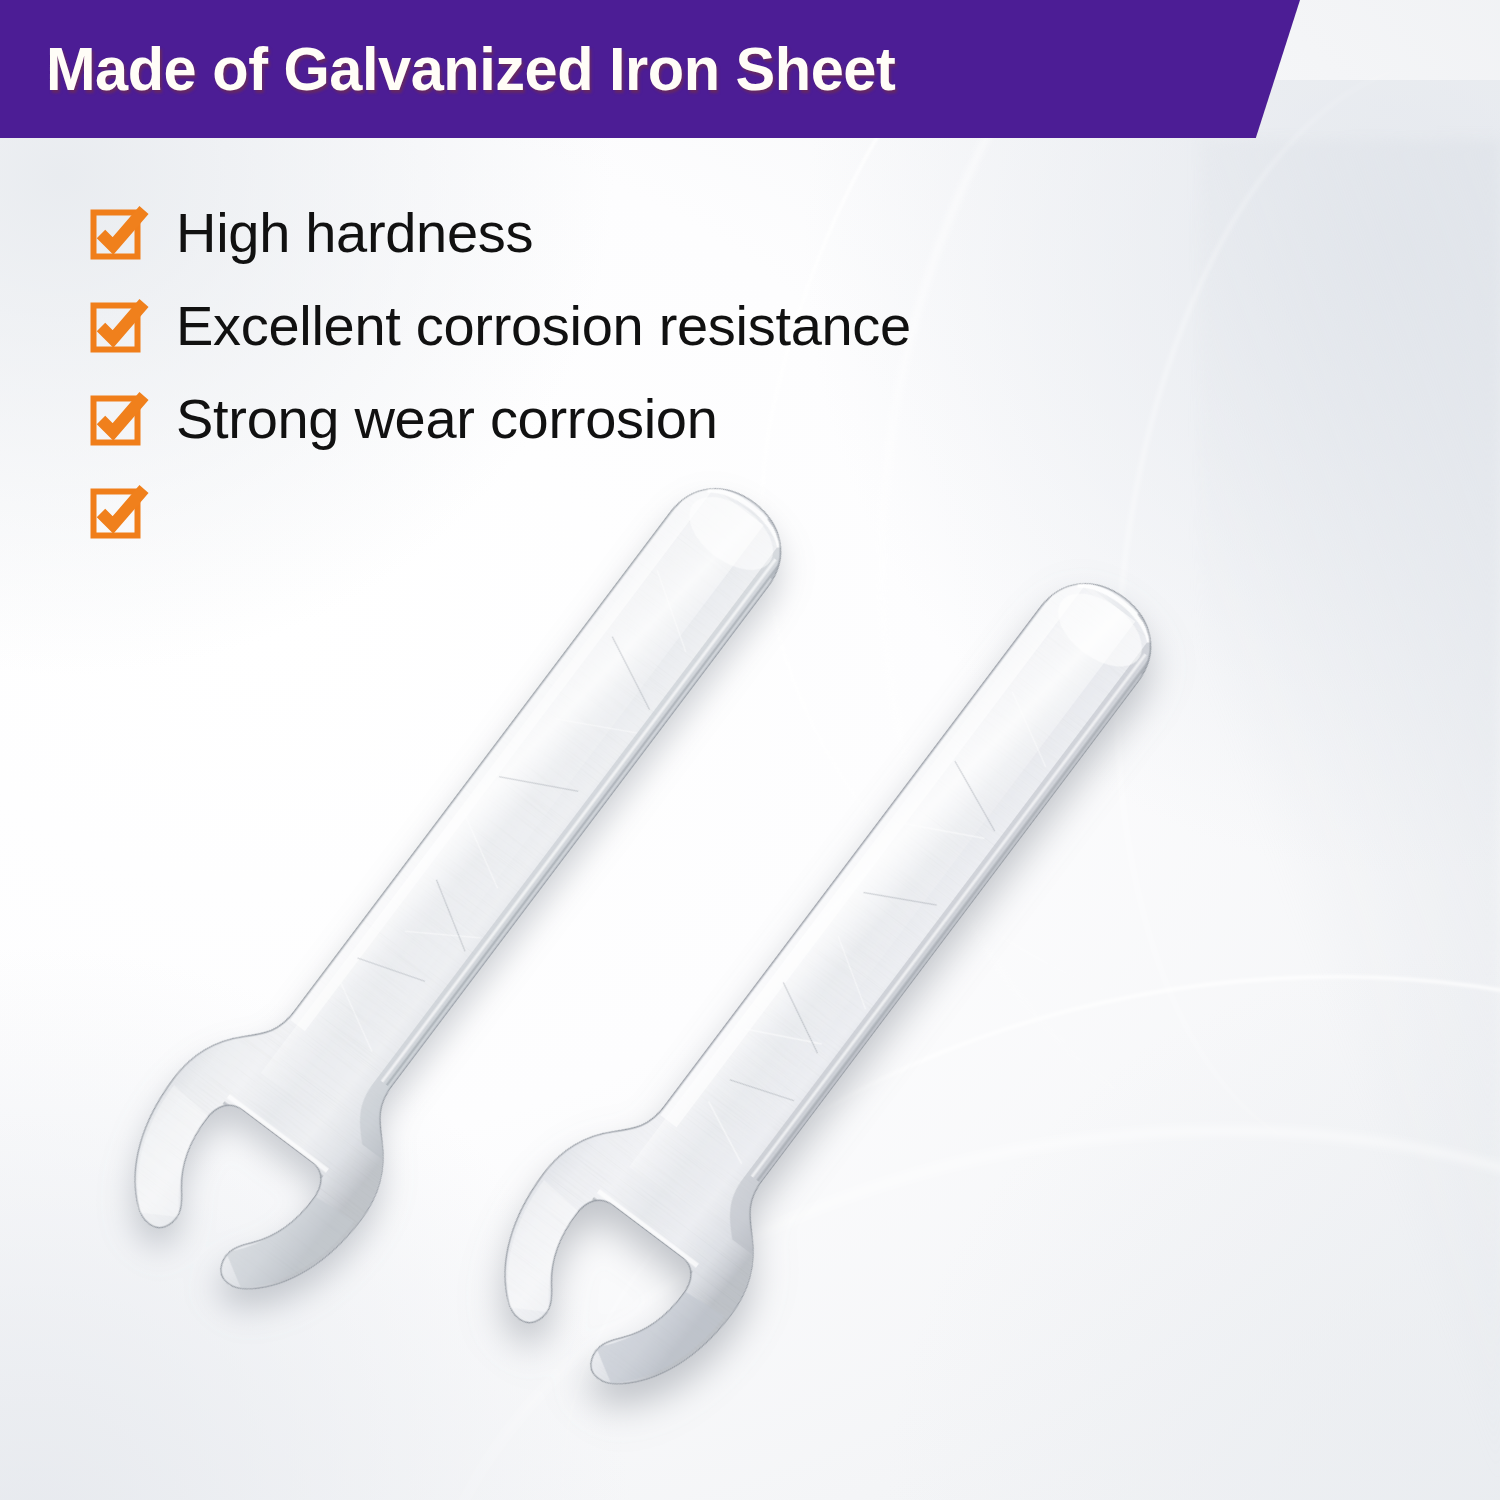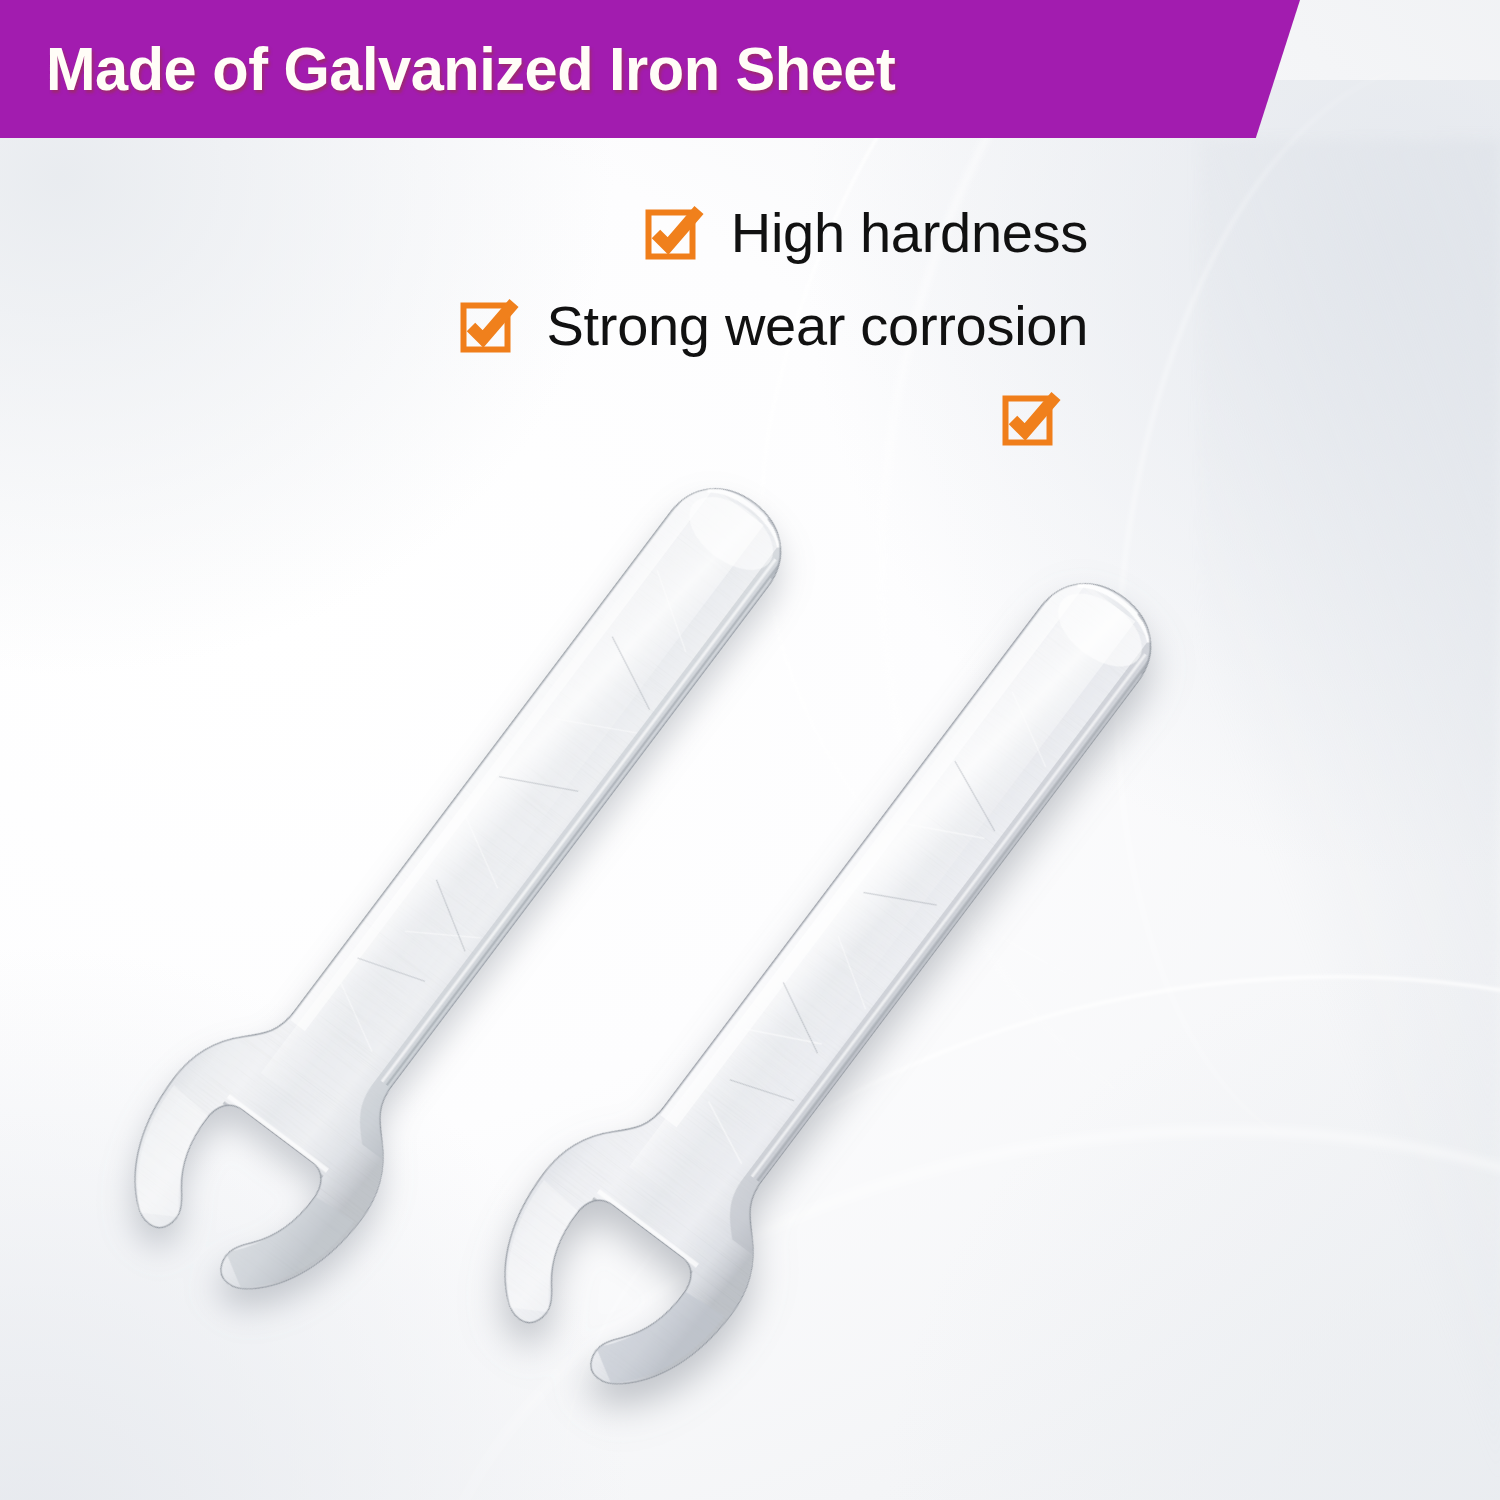--- a/index.html
+++ b/index.html
@@ -135,21 +135,20 @@
   .feature-list {
     position: absolute;
     left: 48px;
     top: 170px;
     width: 1000px;
   }
   .feature-item {
     display: flex;
     align-items: center;
     height: 93px;
-    justify-content: flex-end;
   }
   .check-icon {
     position: relative;
     width: 62px;
     height: 62px;
     flex: 0 0 62px;
     margin-right: 26px;
   }
   .check-icon svg { display: block; overflow: visible; }
 
@@ -440,50 +439,59 @@
             </g>
             <ellipse cx="125" cy="48" rx="48" ry="28" fill="#ffffff" opacity="0.58"></ellipse>
             <path d="M80,26 C100,8 150,8 172,28" stroke="#ffffff" stroke-width="5" fill="none" opacity="0.88"></path>
             <path d="M186,58 C186,34 170,16 146,10" stroke="#a4aab2" stroke-width="6" fill="none" opacity="0.62"></path>
           </g>
         </g>
       </svg>
     </div>
   </div>
 
-  <div class="banner" style="background: #a21caf;">
+  <div class="banner" style="background: #4c1d95;">
     <div class="banner-title" style="color: rgb(255, 253, 247);">Made of Galvanized Iron Sheet</div>
   </div>
 
   <ul class="feature-list" id="feature-list">
   <li class="feature-item">
     <span class="check-icon">
       <svg viewBox="0 0 62 62" width="62" height="62">
         <rect x="5.5" y="10.5" width="44" height="44" fill="none" stroke="#F07E1A" stroke-width="6"></rect>
         <path d="M13,32 L25,44 L56,8" fill="none" stroke="#F0801C" stroke-width="12" stroke-linecap="butt" stroke-linejoin="miter"></path>
       </svg>
     </span>
     <span class="feature-label">High hardness</span>
   </li>
 
-
   <li class="feature-item">
     <span class="check-icon">
       <svg viewBox="0 0 62 62" width="62" height="62">
         <rect x="5.5" y="10.5" width="44" height="44" fill="none" stroke="#F07E1A" stroke-width="6"></rect>
         <path d="M13,32 L25,44 L56,8" fill="none" stroke="#F0801C" stroke-width="12" stroke-linecap="butt" stroke-linejoin="miter"></path>
       </svg>
     </span>
-    <span class="feature-label">Strong wear corrosion</span>
+    <span class="feature-label">Excellent corrosion resistance</span>
   </li>
 
   <li class="feature-item">
     <span class="check-icon">
       <svg viewBox="0 0 62 62" width="62" height="62">
         <rect x="5.5" y="10.5" width="44" height="44" fill="none" stroke="#F07E1A" stroke-width="6"></rect>
         <path d="M13,32 L25,44 L56,8" fill="none" stroke="#F0801C" stroke-width="12" stroke-linecap="butt" stroke-linejoin="miter"></path>
       </svg>
     </span>
+    <span class="feature-label">Strong wear corrosion</span>
   </li>
 
+  <li class="feature-item">
+    <span class="check-icon">
+      <svg viewBox="0 0 62 62" width="62" height="62">
+        <rect x="5.5" y="10.5" width="44" height="44" fill="none" stroke="#F07E1A" stroke-width="6"></rect>
+        <path d="M13,32 L25,44 L56,8" fill="none" stroke="#F0801C" stroke-width="12" stroke-linecap="butt" stroke-linejoin="miter"></path>
+      </svg>
+    </span>
+  </li>
+
 </ul>
 
 </div>
 
 </body></html>

